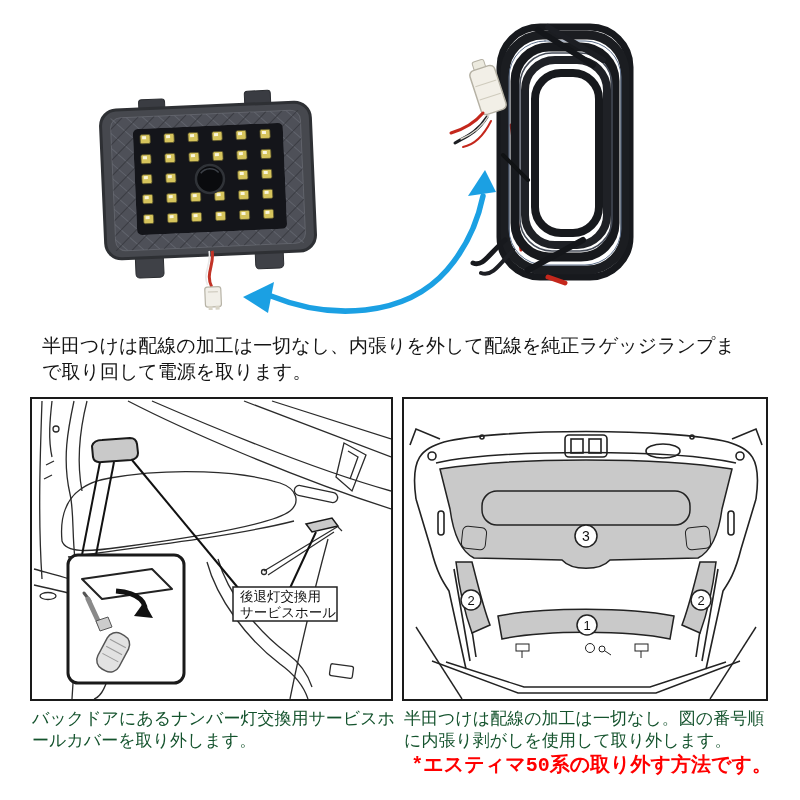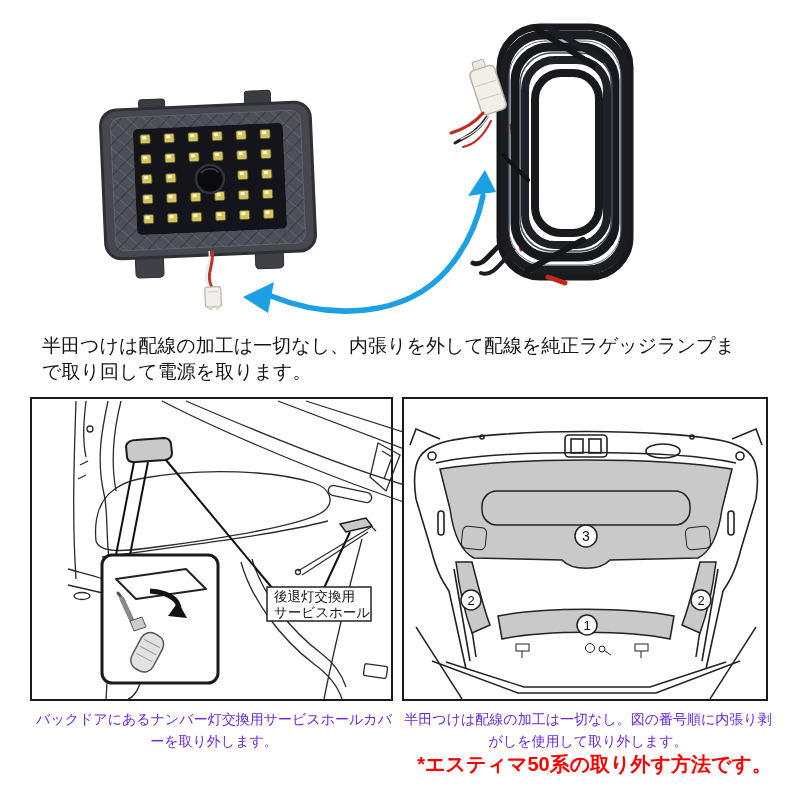--- a/index.html
+++ b/index.html
@@ -1,26 +1,26 @@
 <!DOCTYPE html>
 <html><head>
 <meta charset="utf-8">
 <style>
   html,body{margin:0;padding:0;background:#fff;}
   .page{position:relative;width:800px;height:800px;background:#ffffff;overflow:hidden;
         font-family:"Liberation Sans","DejaVu Sans",sans-serif;color:#151515;}
   .abs{position:absolute;}
   .intro{left:42px;top:333px;width:700px;font-size:19px;line-height:26px;color:#141414;}
   .panel{border:2px solid #1a1a1a;background:#fff;box-sizing:border-box;}
-  .panel-left{left:30px;top:397px;width:363px;height:304px;padding-left:34px;}
+  .panel-left{left:30px;top:397px;width:363px;height:304px;}
   .panel-right{left:402px;top:397px;width:366px;height:304px;}
-  .caption{font-size:14px;line-height:22px;color:#6d28d9;text-align:center;}
+  .caption{font-size:17px;line-height:22px;color:#14532d;}
   .caption-left{left:32px;top:708px;width:364px;}
   .caption-right{left:404px;top:708px;width:368px;}
-  .footnote{left:402px;top:751px;width:370px;text-align:right;font-size:20px;font-weight:bold;color:#ff0000;}
+  .footnote{left:402px;top:751px;width:370px;text-align:right;font-size:20px;font-weight:bold;color:#ff0000;font-family:Liberation Mono, monospace;}
   svg{display:block;}
 </style>
 </head>
 <body>
 
 <div class="page">
 
   <svg class="abs" style="left:90px;top:85px;" width="250" height="235" viewBox="0 0 250 235">
     <g transform="rotate(-2.5 118 95)">
 

